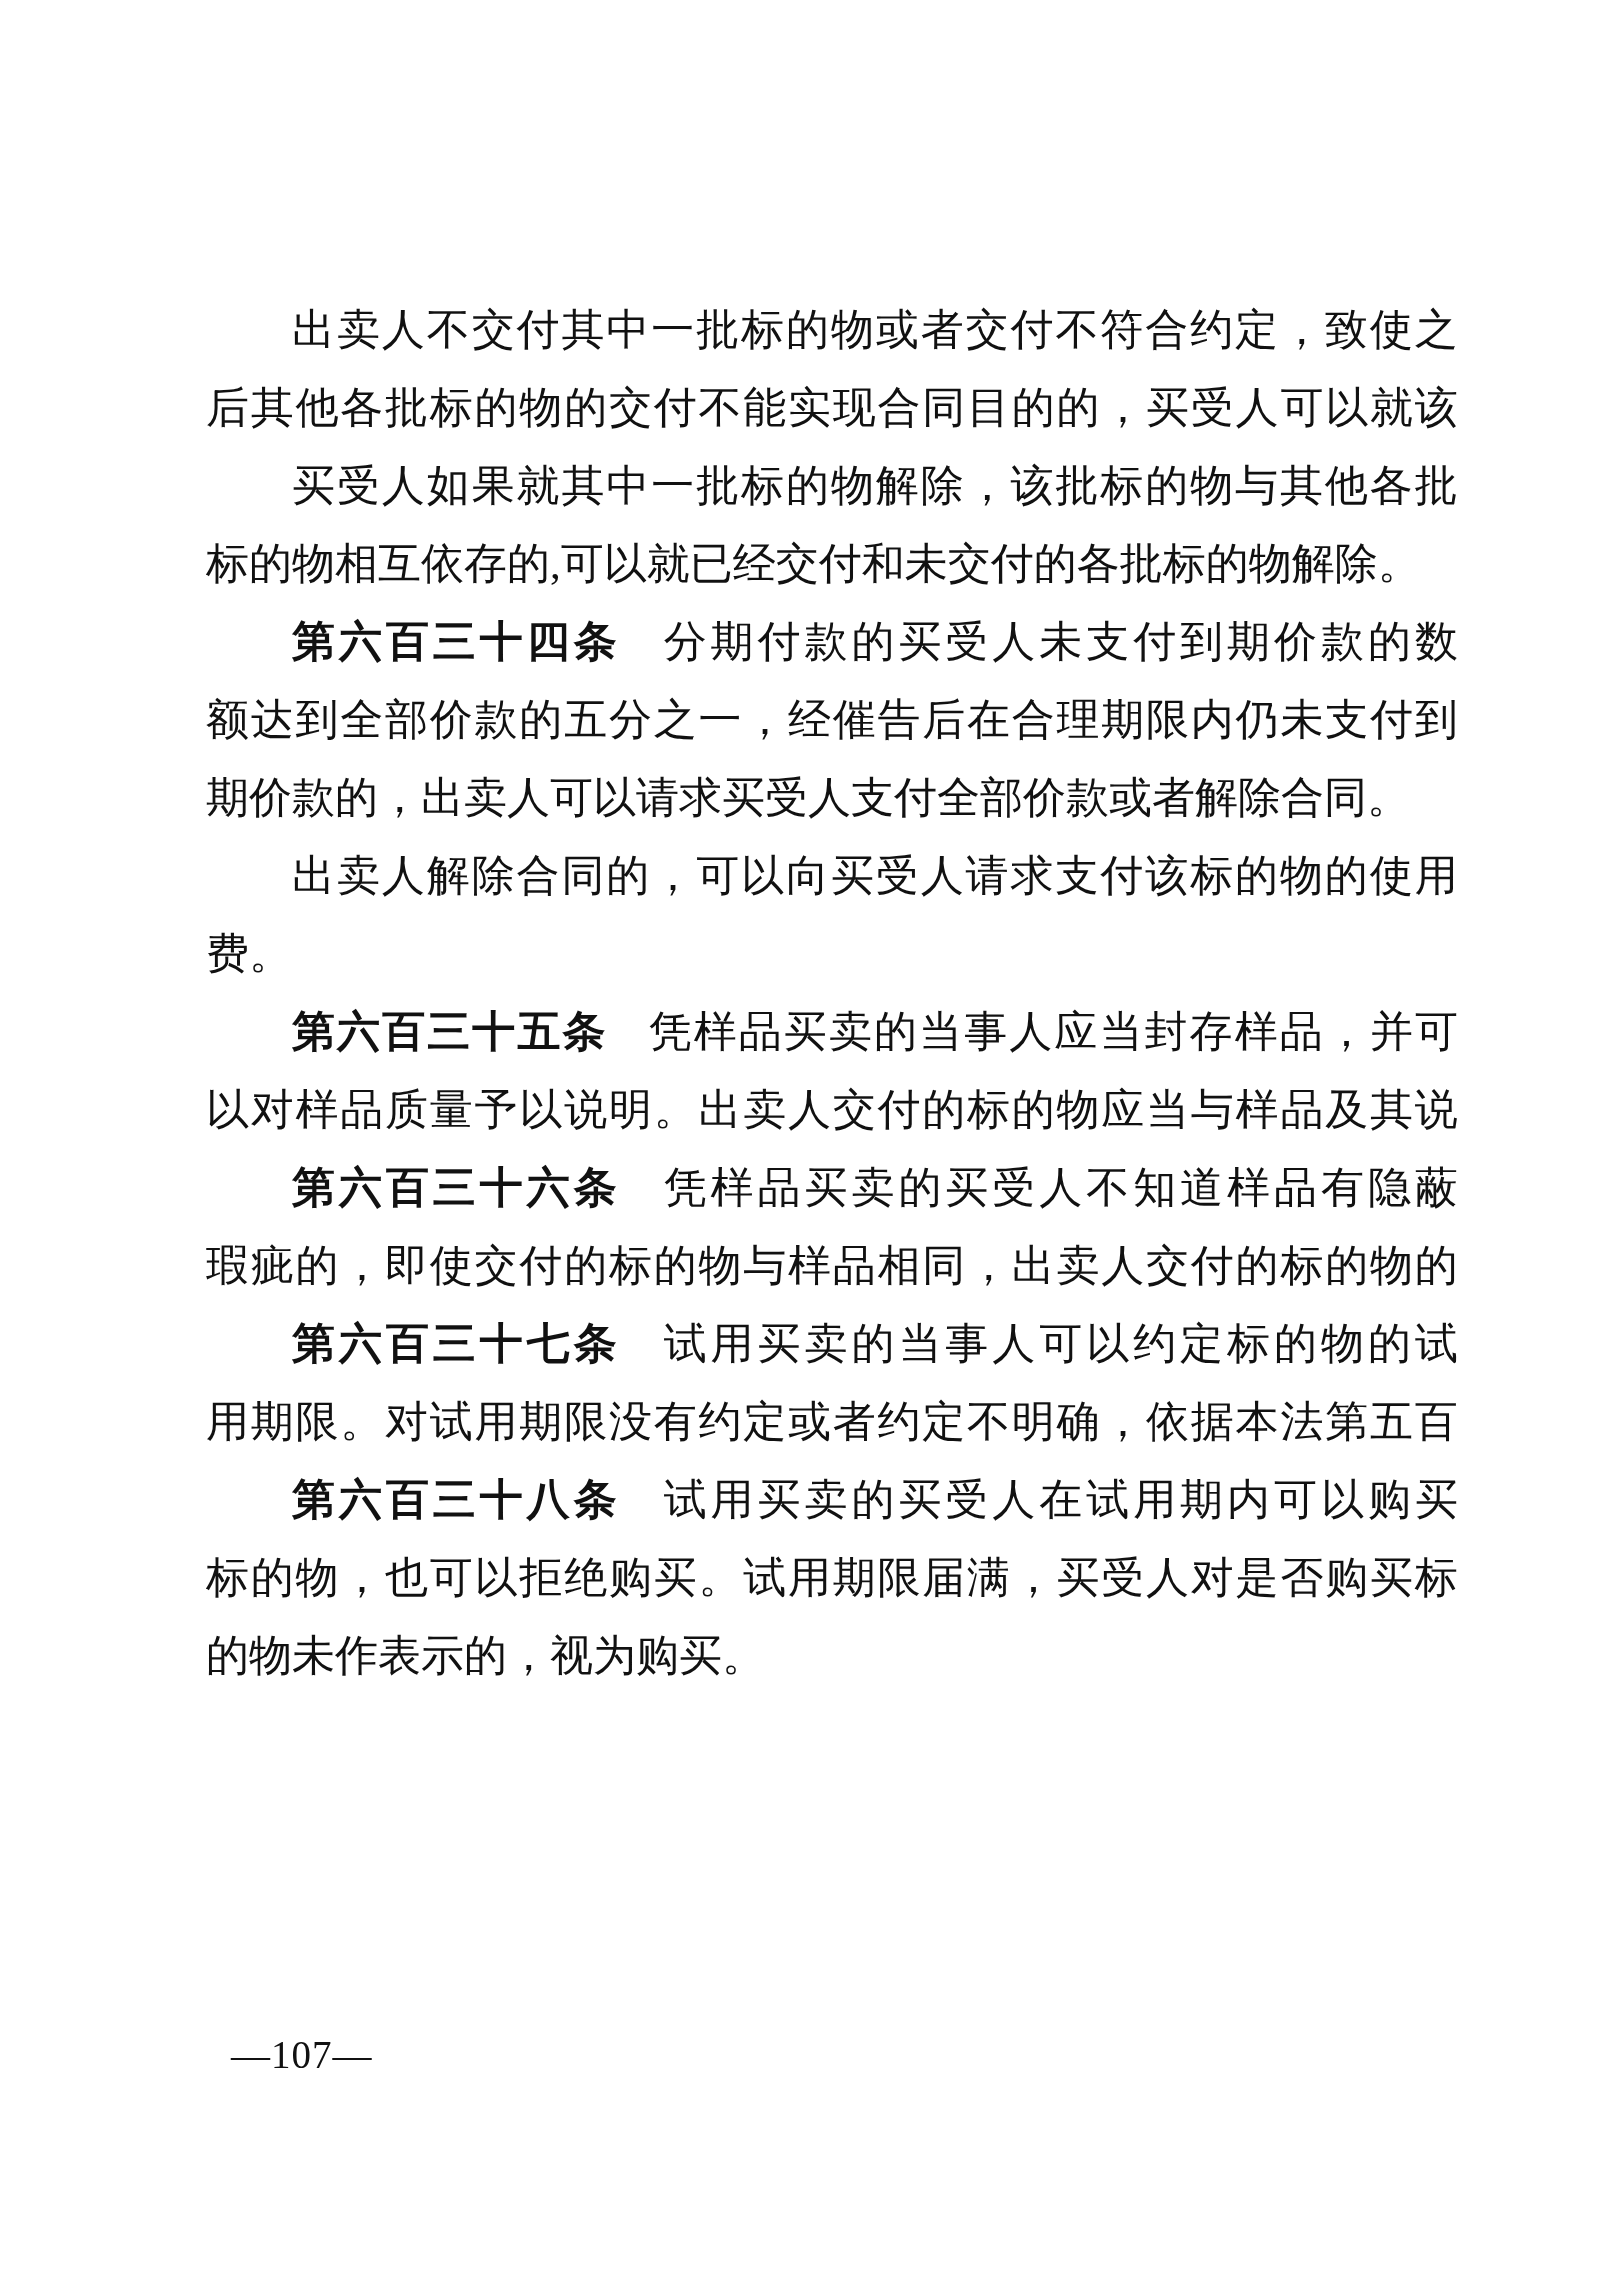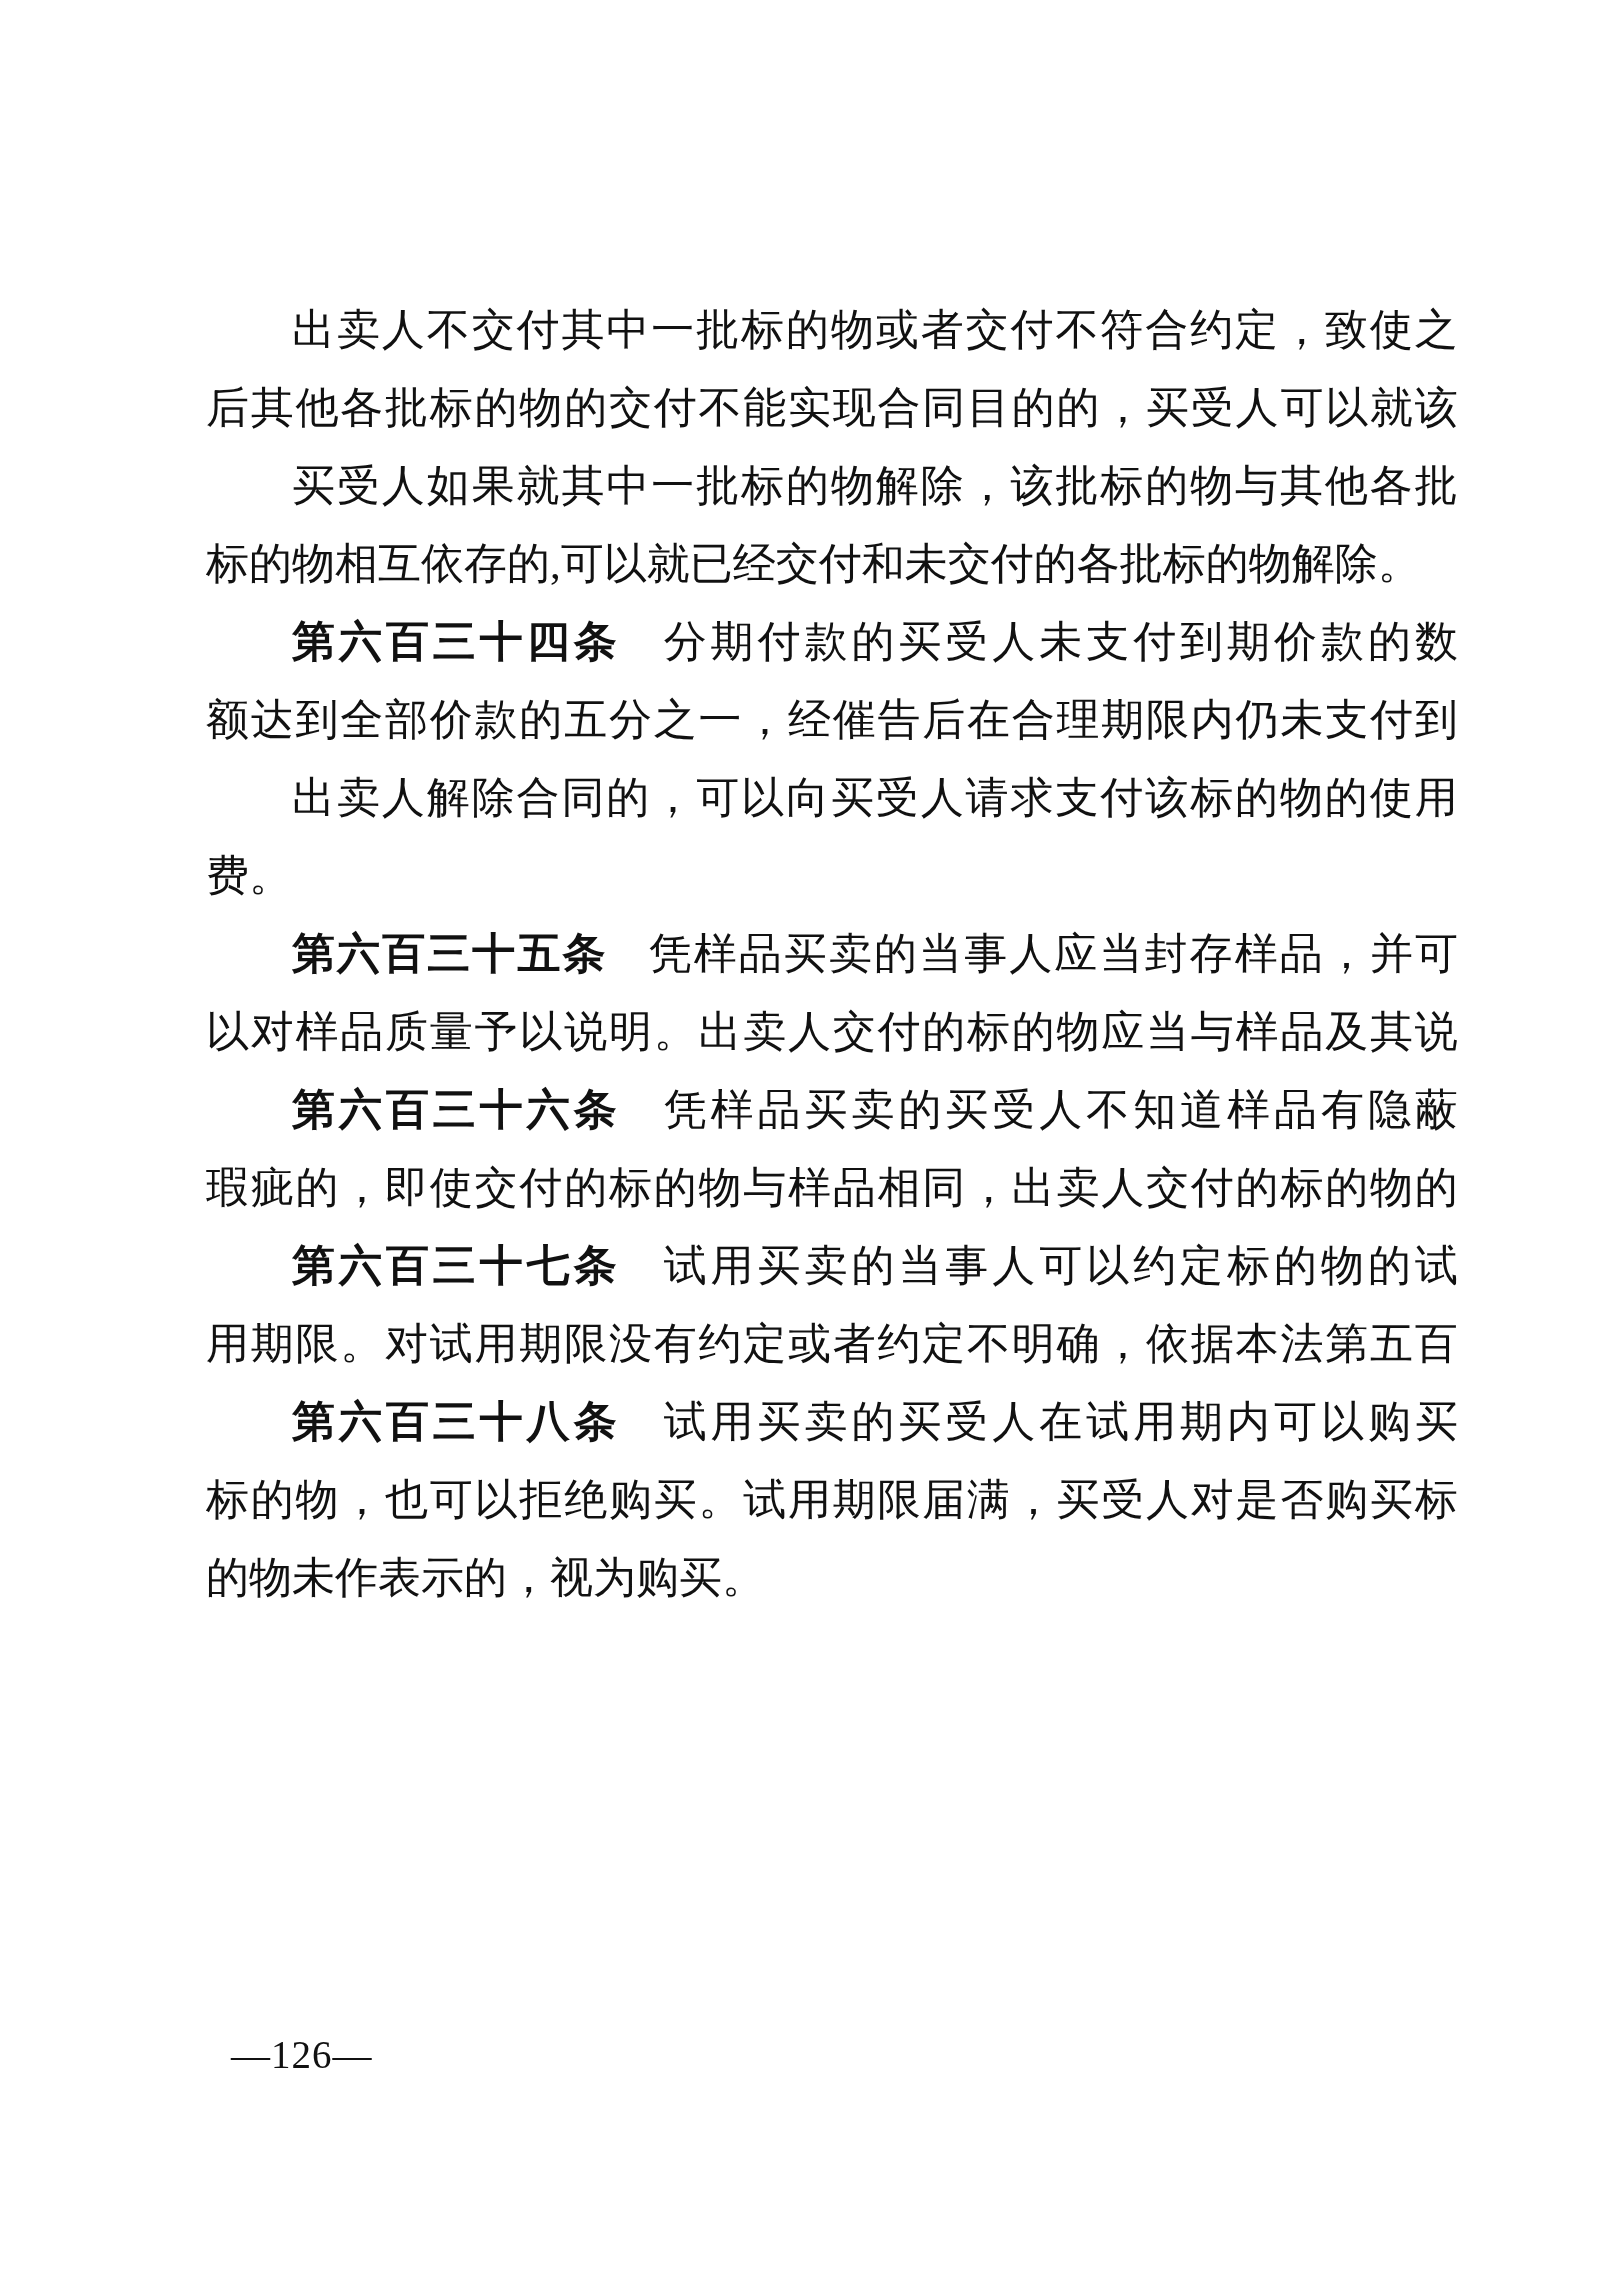--- a/index.html
+++ b/index.html
@@ -205,20 +205,21 @@
         <span>理</span>
         <span>期</span>
         <span>限</span>
         <span>内</span>
         <span>仍</span>
         <span>未</span>
         <span>支</span>
         <span>付</span>
         <span>到</span>
       </div>
+      <div class="line plain">期价款的，出卖人可以请求买受人支付全部价款或者解除合同。</div>
       <div class="line just indent">
         <span>出</span>
         <span>卖</span>
         <span>人</span>
         <span>解</span>
         <span>除</span>
         <span>合</span>
         <span>同</span>
         <span>的</span>
         <span>，</span>
@@ -465,15 +466,15 @@
         <span>人</span>
         <span>对</span>
         <span>是</span>
         <span>否</span>
         <span>购</span>
         <span>买</span>
         <span>标</span>
       </div>
       <div class="line plain">的物未作表示的，视为购买。</div>
     </div>
-  <div class="page-number">—126—</div>
+  <div class="page-number">—107—</div>
 </div>
 
 
 </body></html>

